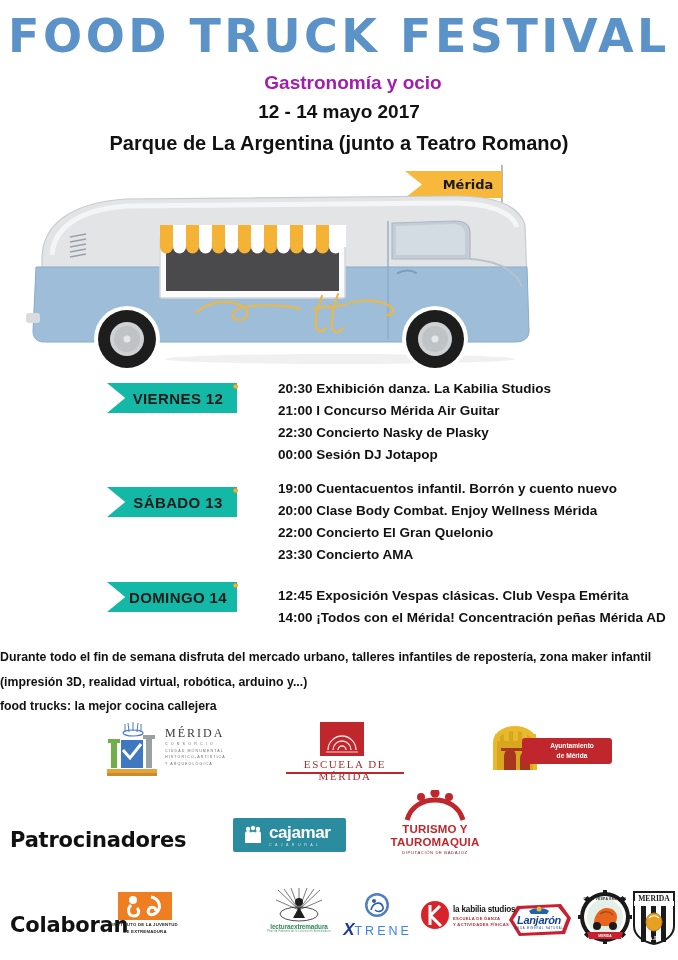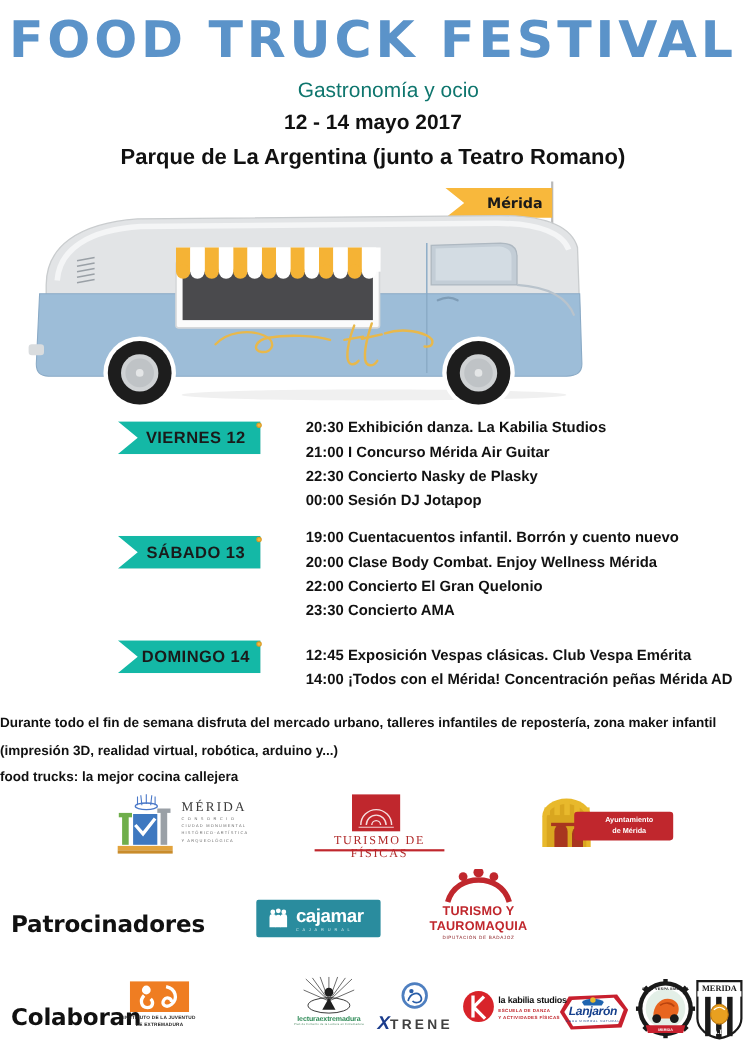--- a/index.html
+++ b/index.html
@@ -18,21 +18,21 @@
     font-size: 46px; font-weight: 700;
     letter-spacing: 3.5px;
     color: #5B93C9;
     font-family: "DejaVu Sans", sans-serif;
     line-height: 1.05;
     white-space: nowrap;
   }
   .subtitle-block {
     position: absolute; top: 68px; left: 0; width: 678px; text-align: center;
   }
-  .sub1 { font-size: 19px; font-weight: 400; color: #0f766e; line-height: 1.55; margin-left: 28px; }
+  .sub1 { font-size: 19px; font-weight: 700; color: #a21caf; line-height: 1.55; margin-left: 28px; }
   .sub2 { font-size: 19px; font-weight: 700; color: #111; line-height: 1.55; }
   .sub3 { font-size: 20px; font-weight: 700; color: #111; line-height: 1.6; }
 
   
   .truck-wrap { position: absolute; top: 163px; left: 0; width: 678px; height: 205px; }
 
   
   .day-row { position: absolute; left: 0; width: 678px; }
   .banner {
     position: absolute; left: 107px; width: 130px; height: 30px;
@@ -101,21 +101,21 @@
   .enjoy-word { color: #EF7D22; font-size: 15px; font-weight: 700; font-style: italic; letter-spacing: -.6px; }
   .enjoy-sub1 { color: #555; font-size: 7.2px; font-weight: 700; font-style: italic; }
   .enjoy-sub2 { color: #777; font-size: 3.4px; letter-spacing: .5px; }
 
   
   .lex-word { color: #2E8B57; font-size: 6.4px; font-weight: 700; letter-spacing: -.1px; }
   .lex-sub { color: #5a8f6e; font-size: 2.6px; letter-spacing: .2px; }
 
   
   .xtrene-x { color: #1B3C8C; font-size: 17px; font-weight: 700; font-style: italic; }
-  .xtrene-rest { color: #404040; font-size: 12.5px; font-weight: 700; letter-spacing: 3px; }
+  .xtrene-rest { color: #3b82f6; font-size: 12.5px; font-weight: 400; letter-spacing: 3px; }
 
   
   .kab-word { color: #111; font-size: 8.2px; font-weight: 700; letter-spacing: -.2px; }
   .kab-sub { color: #C0272D; font-size: 4.1px; font-weight: 700; letter-spacing: .35px; line-height: 1.5; }
 
   
   .lanj-word { color: #16408C; font-size: 11px; font-weight: 700; font-style: italic; letter-spacing: -.3px; }
   .lanj-sub { color: #16408C; font-size: 2.7px; letter-spacing: .8px; }
 
   
@@ -317,21 +317,21 @@
       <rect x="0" y="0" width="44" height="34" fill="#C0272D"></rect>
       <g stroke="#ffffff" stroke-width="1.3" fill="none" opacity=".85">
         <path d="M8,28 A14,14 0 0 1 36,28"></path>
         <path d="M13,28 A9,9 0 0 1 31,28"></path>
         <path d="M18,28 A4,4 0 0 1 26,28"></path>
       </g>
       <g stroke="#ffffff" stroke-width="1" opacity=".8">
         <line x1="6" y1="30" x2="38" y2="30"></line>
       </g>
     </svg>
-    <div class="tdm-word" style="position:absolute;left:0;top:36px;width:130px;text-align:center;">TURISMO DE FÍSICAS</div>
+    <div class="tdm-word" style="position:absolute;left:0;top:36px;width:130px;text-align:center;">ESCUELA DE MÉRIDA</div>
     <div style="position:absolute;left:6px;top:50px;width:118px;height:1.5px;background:#C0272D;"></div>
   </div>
 
   <div class="logo" style="left:487px; top:722px; width:125px; height:55px;">
     <svg width="56" height="48" viewBox="0 0 56 48" style="position:absolute;left:0;top:2px;">
 
       <path d="M6,46 L6,18 A22,16 0 0 1 50,18 L50,46 Z" fill="#E8B92C"></path>
       <path d="M10,46 L10,20 A18,13 0 0 1 46,20 L46,46 Z" fill="#D9A61F"></path>
 
       <path d="M17,46 L17,32 A6,7 0 0 1 29,32 L29,46 Z" fill="#A8361F"></path>

